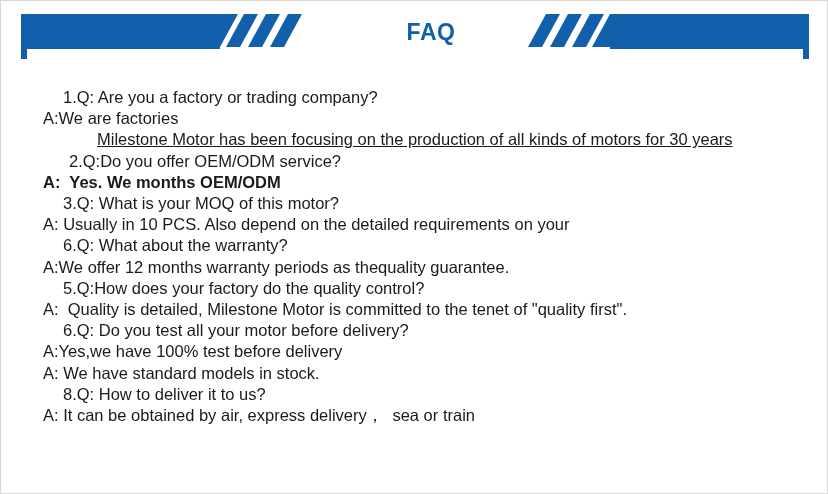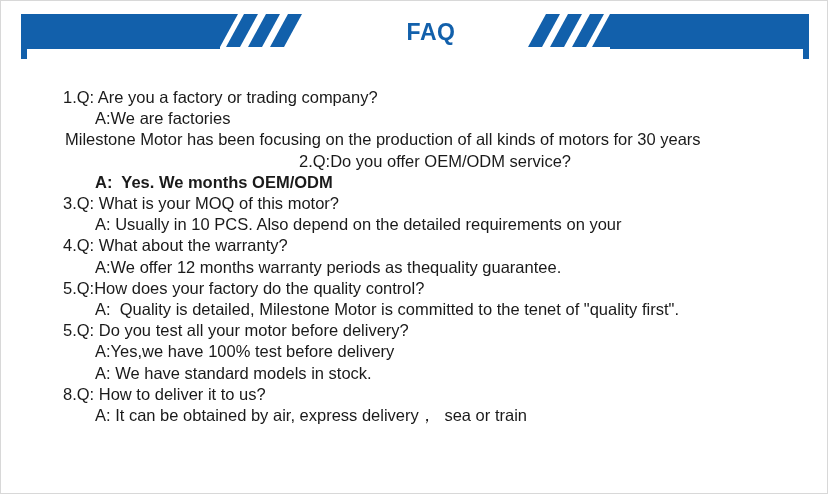--- a/index.html
+++ b/index.html
@@ -52,23 +52,23 @@
     width: 828px;
   }
   .faq-line {
     font-size: 16.5px;
     line-height: 21.2px;
     color: #1a1a1a;
     white-space: pre;
     font-family: "Liberation Sans", sans-serif;
   }
   .lvl-q      { padding-left: 62px; }
-  .lvl-a      { padding-left: 62px; margin-left: 32px; }
-  .lvl-cont   { padding-left: 64px; }
-  .lvl-q2     { padding-left: 40px; text-align: center; }
+  .lvl-a      { padding-left: 42px; }
+  .lvl-cont   { padding-left: 96px; text-decoration: underline; }
+  .lvl-q2     { padding-left: 68px; }
   .semi-bold  { font-weight: 600; }
 </style>
 </head>
 <body>
 
 <div id="page">
 
   <div id="banner">
     <svg width="828" height="72" viewBox="0 0 828 72" xmlns="http://www.w3.org/2000/svg">
 
@@ -103,27 +103,27 @@
     <div class="faq-line lvl-q">1.Q: Are you a factory or trading company?</div>
     <div class="faq-line lvl-a">A:We are factories</div>
     <div class="faq-line lvl-cont">Milestone Motor has been focusing on the production of all kinds of motors for 30 years</div>
 
     <div class="faq-line lvl-q2">2.Q:Do you offer OEM/ODM service?</div>
     <div class="faq-line lvl-a semi-bold">A:  Yes. We months OEM/ODM</div>
 
     <div class="faq-line lvl-q">3.Q: What is your MOQ of this motor?</div>
     <div class="faq-line lvl-a">A: Usually in 10 PCS. Also depend on the detailed requirements on your</div>
 
-    <div class="faq-line lvl-q">4.Q: What about the warranty?</div>
+    <div class="faq-line lvl-q">6.Q: What about the warranty?</div>
     <div class="faq-line lvl-a">A:We offer 12 months warranty periods as thequality guarantee.</div>
 
     <div class="faq-line lvl-q">5.Q:How does your factory do the quality control?</div>
     <div class="faq-line lvl-a">A:  Quality is detailed, Milestone Motor is committed to the tenet of "quality first".</div>
 
-    <div class="faq-line lvl-q">5.Q: Do you test all your motor before delivery?</div>
+    <div class="faq-line lvl-q">6.Q: Do you test all your motor before delivery?</div>
     <div class="faq-line lvl-a">A:Yes,we have 100% test before delivery</div>
 
     <div class="faq-line lvl-a">A: We have standard models in stock.</div>
 
     <div class="faq-line lvl-q">8.Q: How to deliver it to us?</div>
     <div class="faq-line lvl-a">A: It can be obtained by air, express delivery，  sea or train</div>
 
   </div>
 
 </div>

